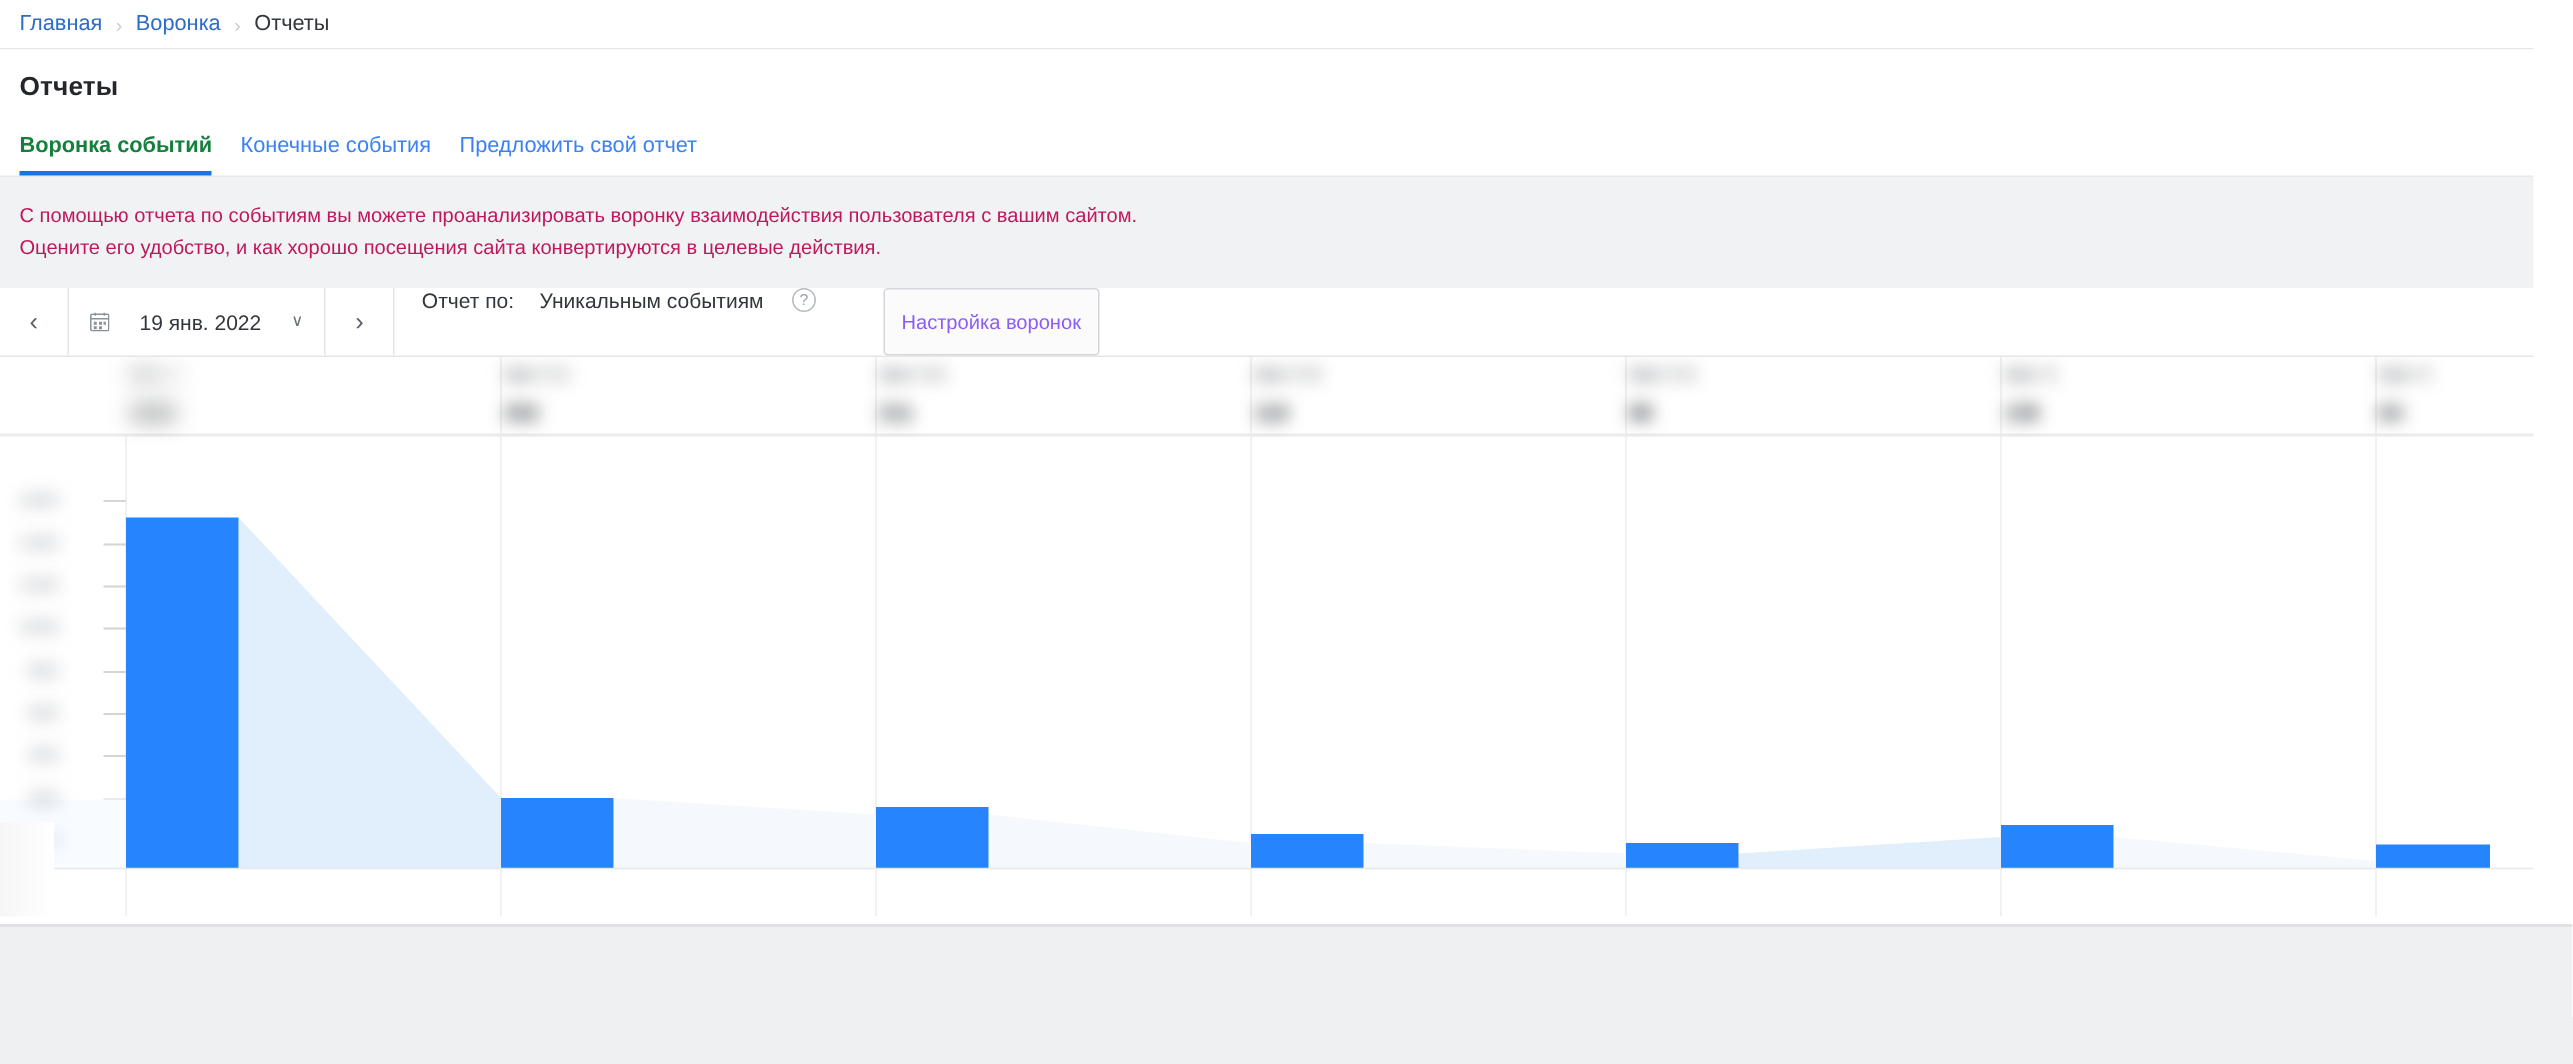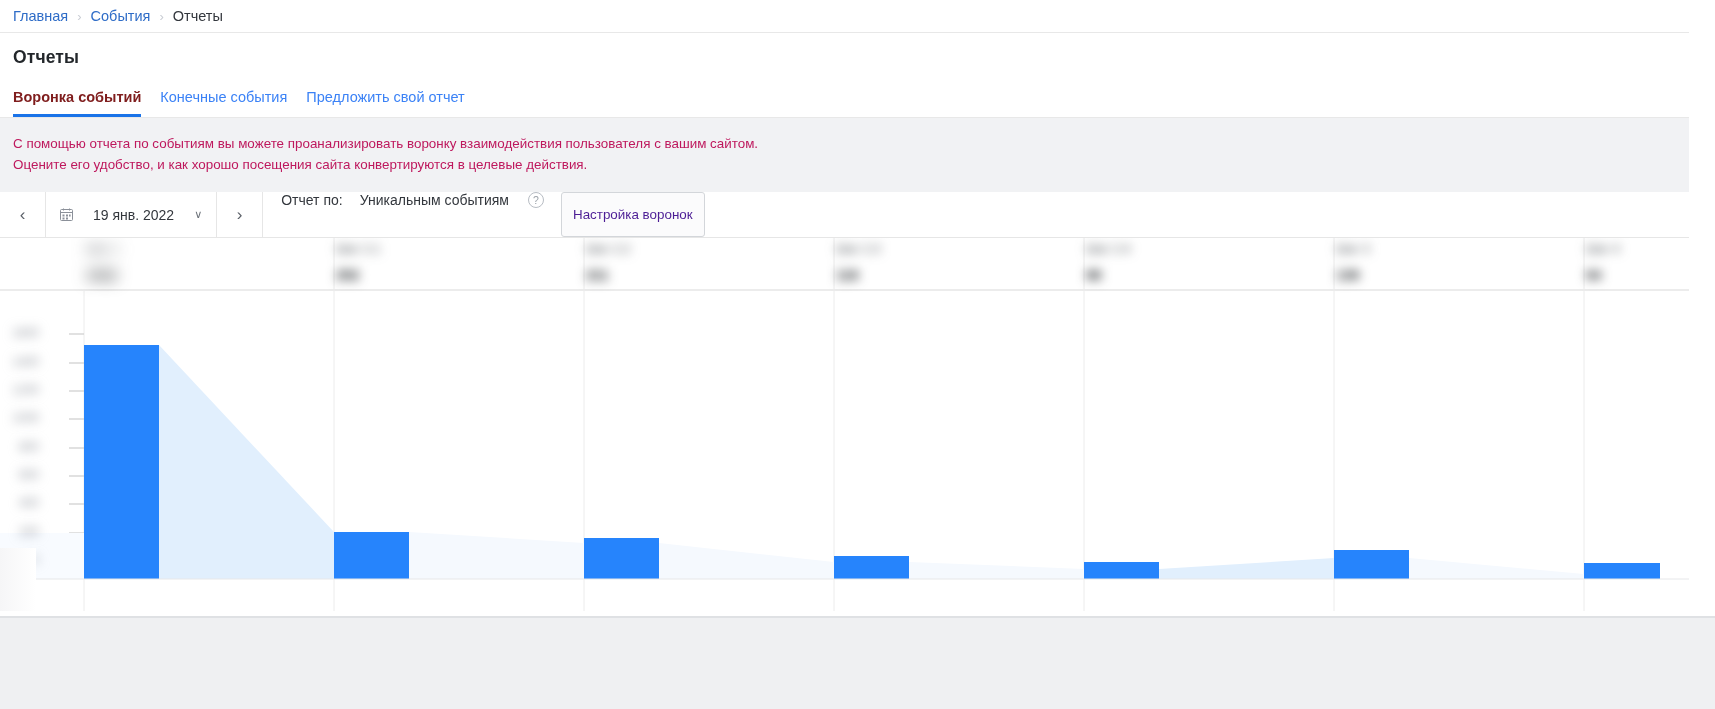--- a/index.html
+++ b/index.html
@@ -27,21 +27,21 @@
 
   
   .head-block { padding: 14px 13px 0 13px; background:#fff; }
   .page-title { font-size: 17.5px; font-weight: bold; color: #23272b; letter-spacing: .1px; }
   .tabs { display: flex; align-items: flex-end; gap: 19px; margin-top: 16px; height: 33px; }
   .tab {
     font-size: 14.5px; color: #3b82f6; cursor: pointer;
     padding-bottom: 9px; border-bottom: 3px solid transparent;
     white-space: nowrap;
   }
-  .tab.active { color: #7f1d1d; font-weight: bold; border-bottom-color: #1a73e8; }
+  .tab.active { color: #15803d; font-weight: bold; border-bottom-color: #1a73e8; }
   .tabs-rule { height:1px; background:#e8e8e8; }
 
   
   .desc {
     background: #f1f2f4;
     padding: 15px 13px 17px 13px;
     font-size: 13.4px;
     line-height: 21px;
     color: #be185d;
   }
@@ -72,23 +72,24 @@
     font-size:14px; color:#33373d; cursor:pointer;flex-direction:column;
   }
   .help-ico {
     width:16px;height:16px;border-radius:50%;
     border:1px solid #b8bdc4; color:#9ba1a8;
     font-size:10.5px; display:flex;align-items:center;justify-content:center;
     cursor:pointer; margin-left:2px;
   }
   .tb-btn {
     border:1px solid #d3d6da; border-radius:3px;
-    background:#fbfbfc; color:#4c1d95;
+    background:#fbfbfc; color:#8b5cf6;
     font-size:13.4px; padding:5px 11px; cursor:pointer;
     font-family:"Liberation Sans", sans-serif;
+    margin-left:28px;
   }
   .chart-area { position:relative; height:373px; background:#fff; overflow:hidden; }
   .chart-svg { position:absolute; left:0; top:0; }
 
   .col-head {
     position:absolute; top:4px;
     font-size:13px; color:#33373d;
     white-space:nowrap; pointer-events:none;
   }
   .col-head .ch-name { display:block; color:#494e54; font-size:12.6px; }
@@ -111,21 +112,21 @@
   }
 </style>
 </head>
 <body>
 
 <div id="page">
 
   <div class="breadcrumb">
     <span class="crumb-link">Главная</span>
     <span class="crumb-sep">›</span>
-    <span class="crumb-link">События</span>
+    <span class="crumb-link">Воронка</span>
     <span class="crumb-sep">›</span>
     <span class="crumb-current">Отчеты</span>
   </div>
 
   <div class="head-block">
     <div class="page-title">Отчеты</div>
     <div class="tabs">
       <div class="tab active">Воронка событий</div>
       <div class="tab">Конечные события</div>
       <div class="tab">Предложить свой отчет</div>

